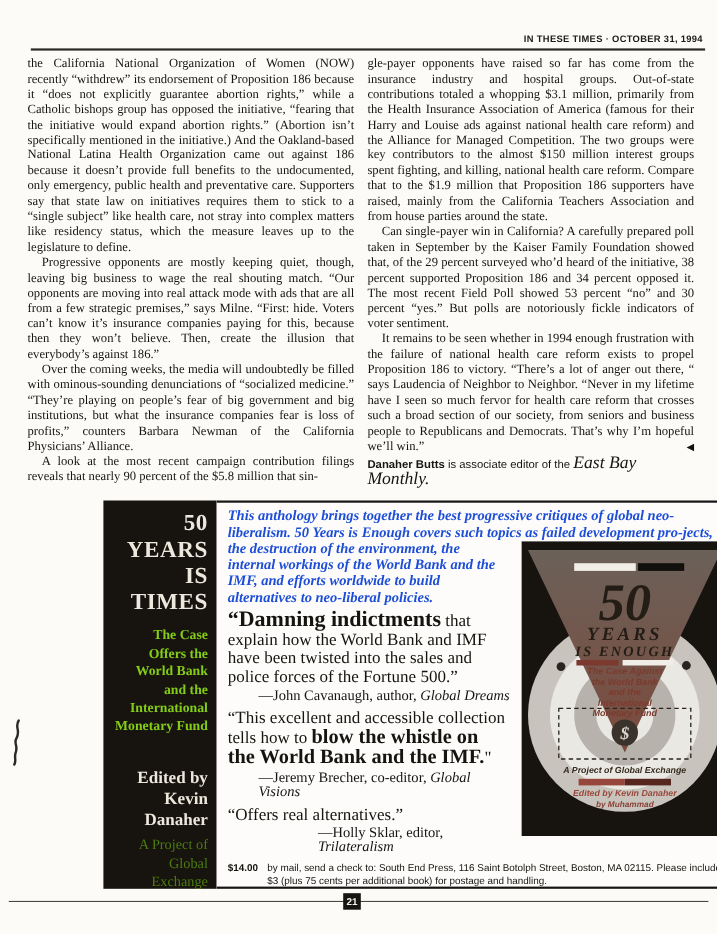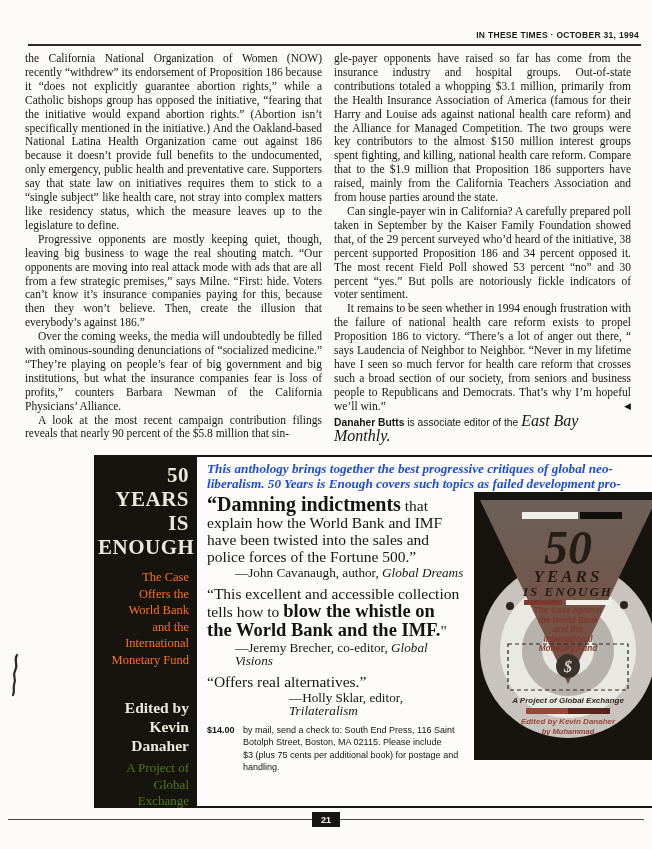--- a/index.html
+++ b/index.html
@@ -43,21 +43,21 @@
     display:flex;
     margin-left:32px;
   }
   .ad-side{
     width:103px;box-sizing:border-box;
     background:#17140f;color:#ece8dd;
     text-align:right;padding:8px 8px 0 4px;
     flex:none;
   }
   .s-title{font-size:21px;font-weight:bold;line-height:24px;letter-spacing:.5px;}
-  .s-sub{margin-top:10px;font-size:12.5px;line-height:16.5px;color:#f97316;}
+  .s-sub{margin-top:10px;font-size:12.5px;line-height:16.5px;color:#84cc16;font-weight:bold;}
   .s-ed{margin-top:30px;font-size:15.5px;font-weight:bold;line-height:19px;}
   .s-proj{margin-top:5px;font-size:13px;line-height:16.5px;color:#4d7c0f;}
   .ad-main{
     flex:1;box-sizing:border-box;
     border:2px solid #161514;border-left:none;
     background:#fdfcfa;
     padding:5px 8px 4px 10px;
     overflow:hidden;
   }
   .ad-intro{
@@ -80,21 +80,21 @@
   .q-attr i{font-style:italic;}
   .price-row{
     margin-top:7px;display:flex;
     font-family:Liberation Sans, sans-serif;font-size:9px;line-height:12.5px;color:#14130f;
   }
   .price{flex:none;width:36px;font-weight:bold;}
   .order-lines{flex:1;}
   
   .footer-rule{position:absolute;top:819px;left:8px;right:8px;border-top:1.2px solid #4a4944;height:0;}
   .page-num{
-    position:absolute;top:812px;left:312px;width:28px;height:15px;
+    position:absolute;top:812px;left:312px;width:16px;height:15px;
     background:#171512;color:#f5f2ea;
     font-family:"Liberation Sans", sans-serif;font-weight:bold;font-size:9px;
     display:flex;align-items:center;justify-content:center;
   }
   .pen-mark{position:absolute;left:4px;top:652px;}
 </style>
 </head>
 <body>
 
 <div class="masthead">IN THESE TIMES · OCTOBER 31, 1994</div>
@@ -118,21 +118,21 @@
 <svg class="pen-mark" width="22" height="46" viewBox="0 0 22 46">
   <path d="M13,3 C9,9 15,12 11,19 C8,24 13,26 10,33 C9,37 11,40 9,43" stroke="#2c2a26" stroke-width="2.2" fill="none" stroke-linecap="round"></path>
 </svg>
 
 <div class="ad">
   <div class="ad-side">
     <div class="s-title">
       <div>50</div>
       <div>YEARS</div>
       <div>IS</div>
-      <div>ENOUGH</div>
+      <div>TIMES</div>
     </div>
     <div class="s-sub">
       <div>The Case</div>
       <div>Offers the</div>
       <div>World Bank</div>
       <div>and the</div>
       <div>International</div>
       <div>Monetary Fund</div>
     </div>
     <div class="s-ed">
@@ -176,21 +176,21 @@
         <text x="94" y="149.5" text-anchor="middle" font-family="Liberation Sans, sans-serif" font-weight="bold" font-size="8.2" fill="#7c3a2e">International</text>
         <text x="94" y="159" text-anchor="middle" font-family="Liberation Sans, sans-serif" font-weight="bold" font-size="8.2" fill="#7c3a2e">Monetary Fund</text>
         <rect x="34" y="152" width="120" height="46" fill="none" stroke="#2a241e" stroke-width="1.2" stroke-dasharray="4 3"></rect>
         <circle cx="94" cy="174" r="12" fill="#3a332c"></circle>
         <text x="94" y="180" text-anchor="middle" font-family="Liberation Serif, serif" font-weight="bold" font-size="16" fill="#d9d5cd">$</text>
         <text x="94" y="211" text-anchor="middle" font-family="Liberation Sans, sans-serif" font-weight="bold" font-size="8" fill="#33291f">A Project of Global Exchange</text>
         <rect x="52" y="216" width="42" height="6" fill="#96463a"></rect>
         <rect x="94" y="216" width="42" height="6" fill="#55251e"></rect>
         <text x="94" y="232" text-anchor="middle" font-family="Liberation Sans, sans-serif" font-weight="bold" font-size="8" fill="#9a463a">Edited by Kevin Danaher</text>
         <text x="94" y="242" text-anchor="middle" font-family="Liberation Sans, sans-serif" font-size="7.5" fill="#8a4238">by Muhammad</text>
-      </svg></span></p>
+      </svg></span><span>jects, the destruction of the environment, the internal workings of the World Bank and the IMF, and efforts worldwide to build alternatives to neo-liberal policies.</span></p>
 
     <div class="quote q1">
       <p class="q-body"><span class="q-lead">“Damning indictments</span><span> that explain how the World Bank and IMF have been twisted into the sales and police forces of the Fortune 500.”</span></p>
       <p class="q-attr"><span>—John Cavanaugh, author, </span><i>Global Dreams</i></p>
     </div>
 
     <div class="quote q2">
       <p class="q-body"><span>“This excellent and accessible collection tells how to </span><span class="q-em">blow the whistle on the World Bank and the IMF.</span><span>"</span></p>
       <p class="q-attr"><span>—Jeremy Brecher, co-editor, </span><i>Global Visions</i></p>
     </div>

